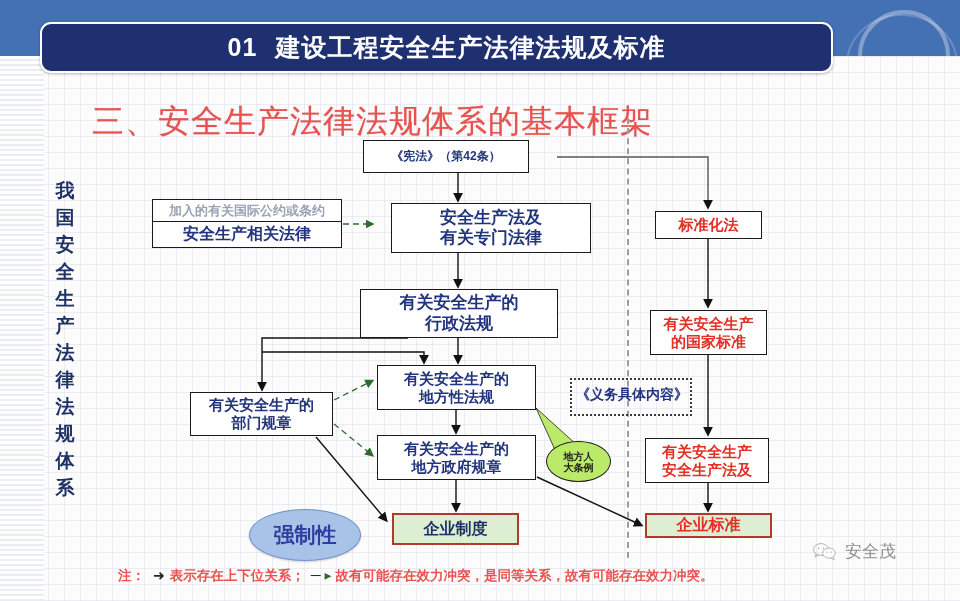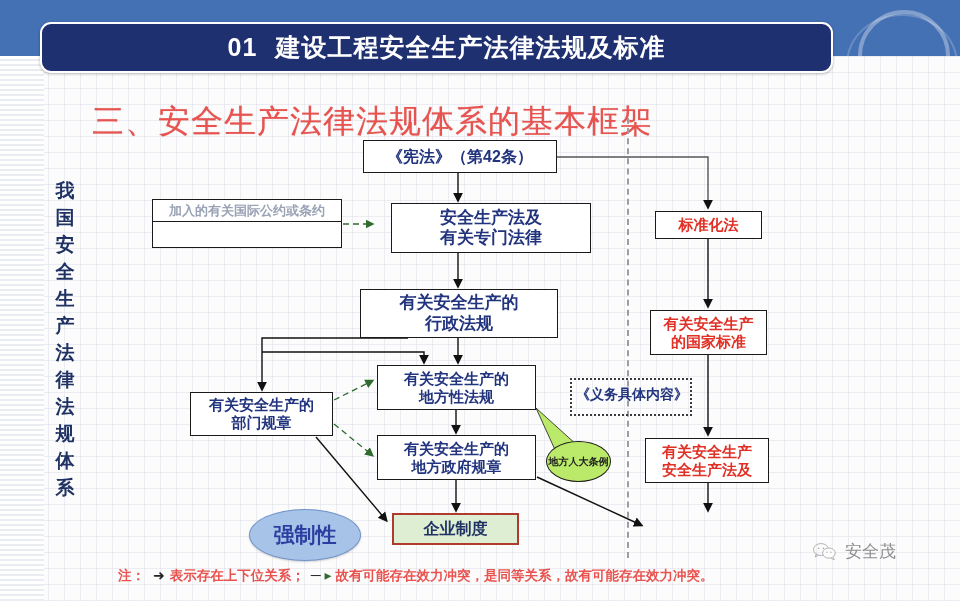--- a/index.html
+++ b/index.html
@@ -75,21 +75,21 @@
   .box{
     position:absolute;box-sizing:border-box;
     display:flex;flex-direction:column;align-items:center;justify-content:center;
     background:#ffffff;border:1.5px solid #1a1a1a;
     font-weight:bold;line-height:1.2;text-align:center;
   }
   .box.blue{color:#22347e;}
   .box.red{color:#e03127;border-color:#1a1a1a;}
   .box span{display:block;white-space:nowrap;}
 
-  #b-constitution{left:363px;top:140px;width:194px;height:33px;font-size:16px;}
+  #b-constitution{left:363px;top:140px;width:166px;height:33px;font-size:12px;}
   #b-law{left:358px;top:203px;width:200px;height:50px;font-size:17px;margin-left:33px;}
   #b-admin{left:360px;top:289px;width:198px;height:49px;font-size:17px;}
   #b-local-reg{left:377px;top:365px;width:159px;height:45px;font-size:15px;}
   #b-local-gov{left:377px;top:435px;width:159px;height:45px;font-size:15px;}
   #b-dept{left:190px;top:392px;width:143px;height:44px;font-size:15px;}
 
   
   #b-related{
     position:absolute;left:152px;top:199px;width:190px;height:49px;
     box-sizing:border-box;background:#fff;border:1.5px solid #1a1a1a;
@@ -124,21 +124,21 @@
   #e-force{
     position:absolute;left:249px;top:509px;width:110px;height:50px;
     border-radius:50%;background:#a8c3e8;border:1px solid #6f93c9;
     display:flex;align-items:center;justify-content:center;
     font-size:21px;font-weight:bold;color:#2a3fa0;
     box-shadow:0 1px 2px rgba(0,0,0,.18);
   }
   #e-local{
     position:absolute;left:546px;top:441px;width:63px;height:39px;
     border-radius:50%;background:#bbe96a;border:1px solid #1a1a1a;
-    display:flex;flex-direction:row;align-items:center;justify-content:center;
+    display:flex;flex-direction:column;align-items:center;justify-content:center;
     font-size:10px;font-weight:bold;color:#1a1a1a;line-height:1.1;
   }
   #e-local span{display:block;white-space:nowrap;}
 
   
   #annot{
     position:absolute;left:570px;top:378px;width:122px;height:38px;
     border:2px dotted #3a3a3a;box-sizing:border-box;
     background:rgba(255,255,255,0);
   }
@@ -259,20 +259,21 @@
 
     <polygon points="536,408 578,446 556,452" fill="#bbe96a" stroke="#1a1a1a" stroke-width="0.8"></polygon>
   </svg>
 
   <div class="box blue" id="b-constitution">
     <span>《宪法》（第42条）</span>
   </div>
 
   <div id="b-related">
     <div class="upper">加入的有关国际公约或条约</div>
+    <div class="lower">安全生产相关法律</div>
   </div>
 
   <div class="box blue" id="b-law">
     <span>安全生产法及</span>
     <span>有关专门法律</span>
   </div>
 
   <div class="box blue" id="b-admin">
     <span>有关安全生产的</span>
     <span>行政法规</span>
@@ -304,20 +305,23 @@
 
   <div class="box red" id="b-ind-std">
     <span>有关安全生产</span>
     <span>安全生产法及</span>
   </div>
 
   <div class="gbox" id="b-ent-sys">
     <span>企业制度</span>
   </div>
 
+  <div class="gbox" id="b-ent-std">
+    <span>企业标准</span>
+  </div>
 
   <div id="e-force">
     <span>强制性</span>
   </div>
 
   <div id="e-local">
     <span>地方人</span>
     <span>大条例</span>
   </div>
 

